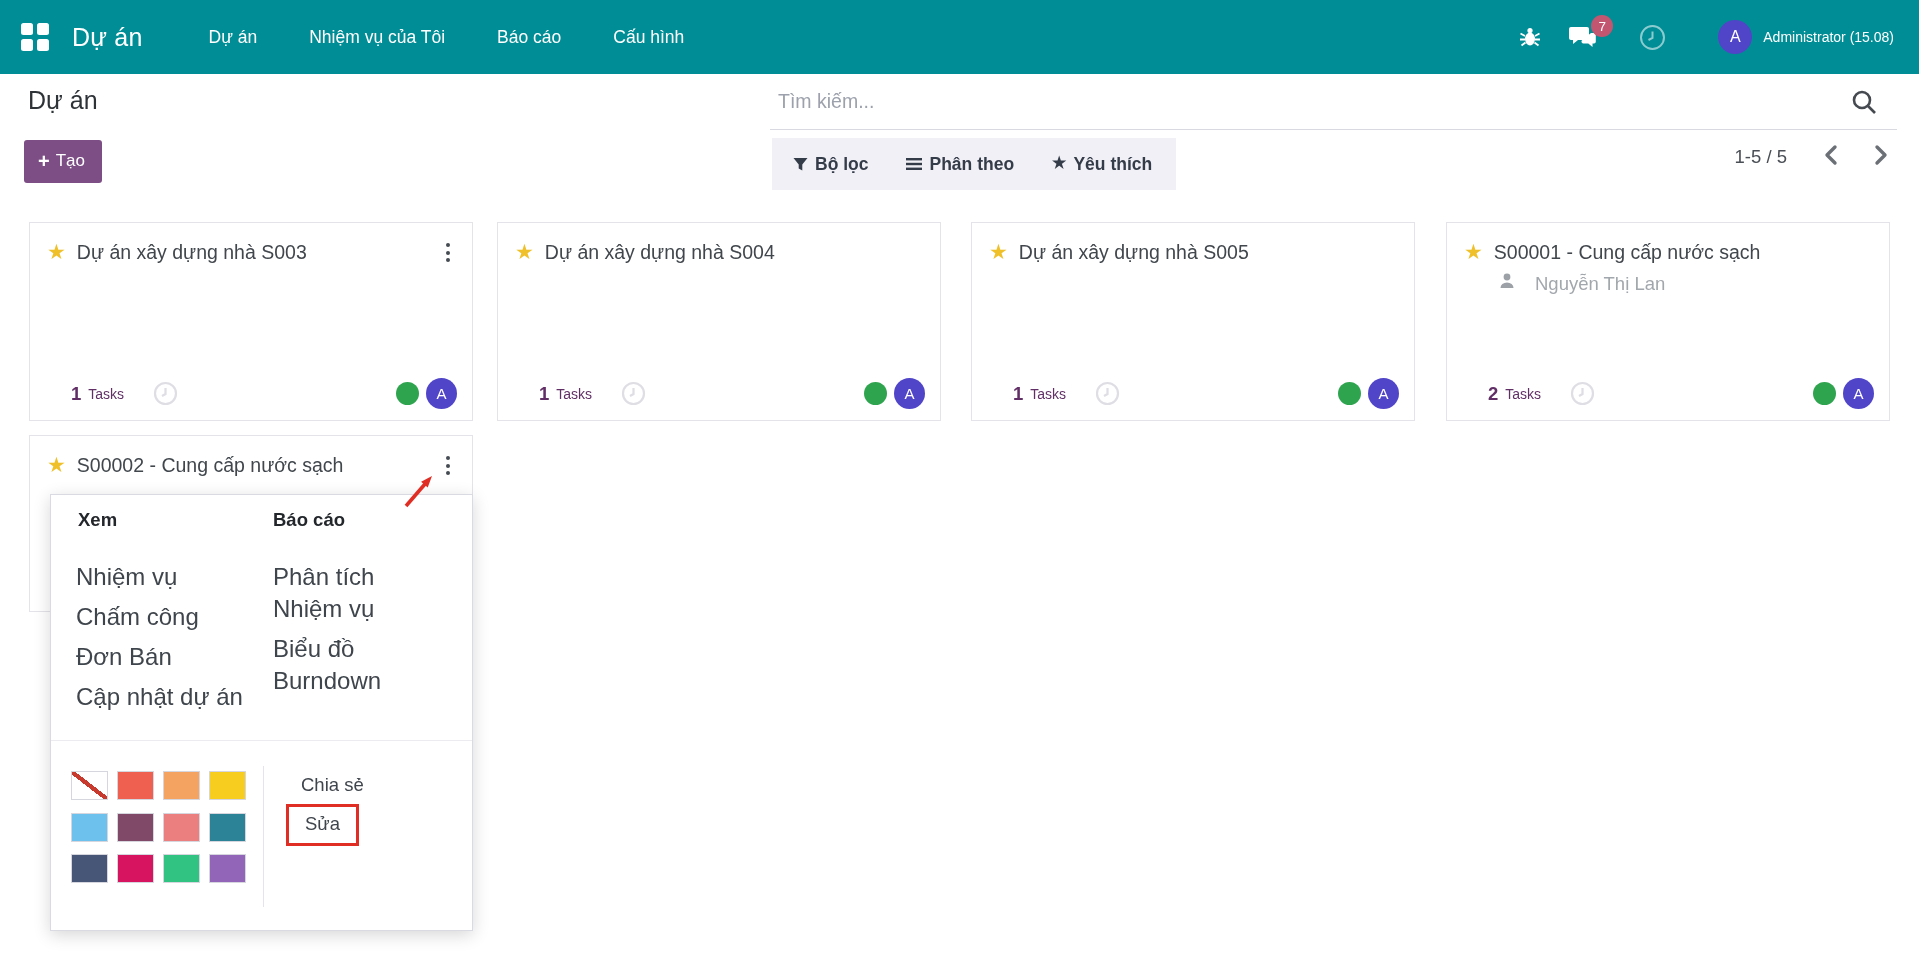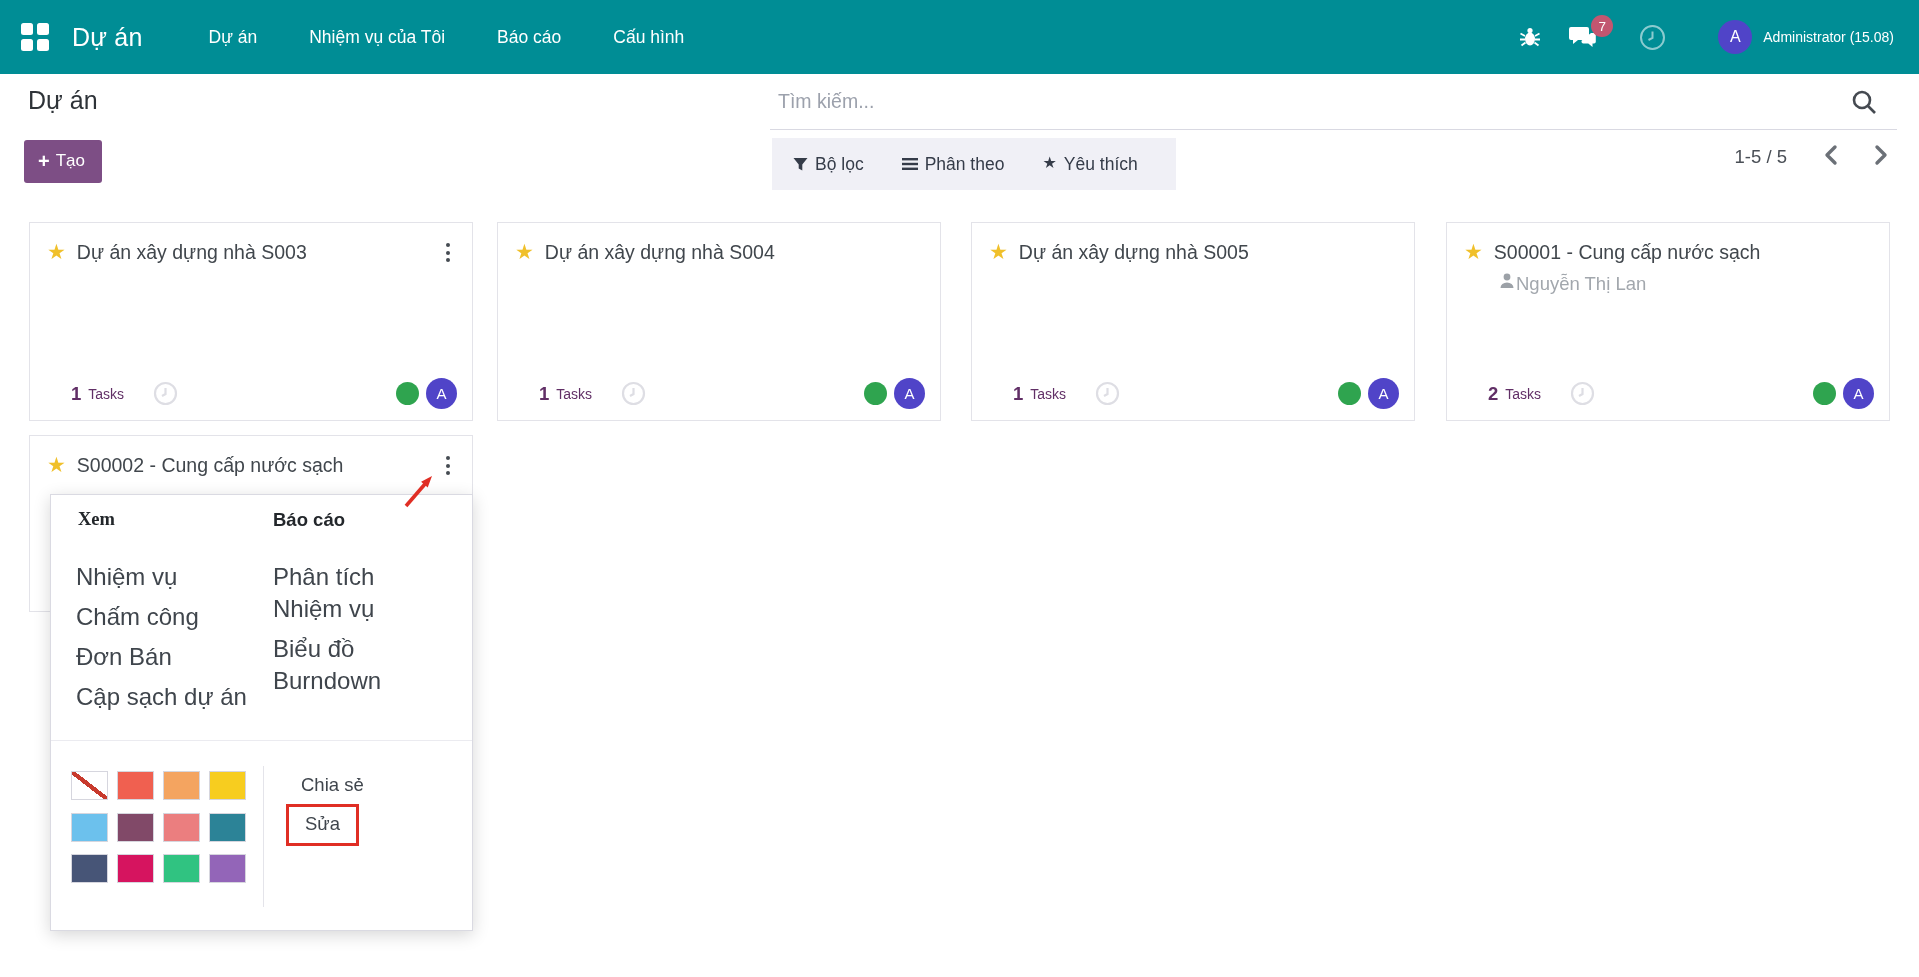--- a/index.html
+++ b/index.html
@@ -34,38 +34,38 @@
                 display:flex; align-items:center; cursor:pointer; font-family:inherit; }
   .btn-create .plus { font-size:20px; font-weight:700; margin-right:6px; line-height:14px; }
   .search-input { position:absolute; left:778px; top:16px; width:1000px; border:none; outline:none;
                   font-size:19.5px; color:#c2410c; font-family:inherit; background:transparent; }
   .search-input::placeholder { color:#9CA1AC; opacity:1; }
   .search-underline { position:absolute; left:770px; top:55px; width:1127px; height:1px; background:#D9D9E2; }
   .search-btn { position:absolute; left:1846px; top:12px; width:36px; height:36px; background:none;
                 border:none; cursor:pointer; }
   .filter-bar { position:absolute; left:772px; top:64px; width:404px; height:52px;
                 background:#F0F0F6; display:flex; align-items:center; padding:0 21px; gap:38px; }
-  .filter-item { display:flex; align-items:center; gap:7px; font-size:17.5px; font-weight:400;
+  .filter-item { display:flex; align-items:center; gap:7px; font-size:17.5px; font-weight:700;
                  color:#353C49; cursor:pointer; white-space:nowrap; }
   .filter-item .glyph { display:flex; align-items:center; }
   .fav-star { font-size:16px; line-height:1; position:relative; top:-1px; }
   .pager { position:absolute; right:22px; top:66px; display:flex; align-items:center; }
   .pager-range { font-size:18.5px; color:#4A4F56; margin-right:28px; }
   .pager-btn { background:none; border:none; cursor:pointer; padding:4px 8px; }
 
   
   .kanban { position:absolute; top:222px; left:0; width:100%; height:755px; }
   .card { position:absolute; width:444px; height:199px; background:#fff; border:1px solid #E3E3E9; cursor:pointer; }
   .card-head { display:flex; align-items:flex-start; padding:17px 14px 0 17px; }
   .card-star { font-size:21px; color:var(--star-gold,#F0C02B); margin-right:11px; line-height:24px; cursor:pointer; }
   .card-title { flex:1; font-size:19.5px; color:#41474D; line-height:25px; }
   .kebab { width:20px; padding-top:3px; display:flex; flex-direction:column; align-items:center;
            gap:3.5px; cursor:pointer; }
   .kebab i { width:4px; height:4px; border-radius:50%; background:#454B52; }
-  .manager-row { display:flex; align-items:center; gap:0; margin:7px 0 0 51px; color:#A2A7AD; font-size:18.5px; }
+  .manager-row { display:flex; align-items:center; gap:19px; margin:7px 0 0 51px; color:#A2A7AD; font-size:18.5px; }
   .card-bottom { position:absolute; left:0; right:0; bottom:11px; display:flex; align-items:center;
                  padding:0 15px 0 41px; }
   .task-count { font-size:18.5px; font-weight:700; color:var(--tasks-purple,#612F66); }
   .task-label { font-size:14px; color:var(--tasks-purple,#612F66); margin-left:7px; }
   .ghost-clock { margin-left:29px; display:flex; }
   .spacer { flex:1; }
   .status-dot { width:23px; height:23px; border-radius:50%; background:var(--status-green,#2FA44F);
                 margin-right:7px; cursor:pointer; }
   .card-avatar { width:31px; height:31px; border-radius:50%; background:var(--avatar-bg,#5044C8);
                  color:#fff; font-size:15px; display:flex; align-items:center; justify-content:center; cursor:pointer; }
@@ -294,26 +294,26 @@
         <span class="card-title">S00002 - Cung cấp nước sạch</span>
         <span class="kebab">
             <i></i>
             <i></i>
             <i></i>
           </span>
       </div>
     </div>
 
     <div class="dropdown">
-      <div class="dd-header" style="left:27px; top:14px;font-family:Liberation Serif, serif;">Xem</div>
+      <div class="dd-header" style="left:27px; top:14px;">Xem</div>
       <div class="dd-list" style="left:25px; top:66px;">
         <div>Nhiệm vụ</div>
         <div>Chấm công</div>
         <div>Đơn Bán</div>
-        <div>Cập sạch dự án</div>
+        <div>Cập nhật dự án</div>
       </div>
       <div class="dd-header" style="left:222px; top:14px;">Báo cáo</div>
       <div class="dd-list" style="left:222px; top:66px; width:152px;">
         <div>Phân tích Nhiệm vụ</div>
         <div>Biểu đồ Burndown</div>
       </div>
       <div class="dd-divider"></div>
       <div class="palette">
           <div class="swatch none"></div>
           <div class="swatch" style="background: rgb(240, 96, 80);"></div>

